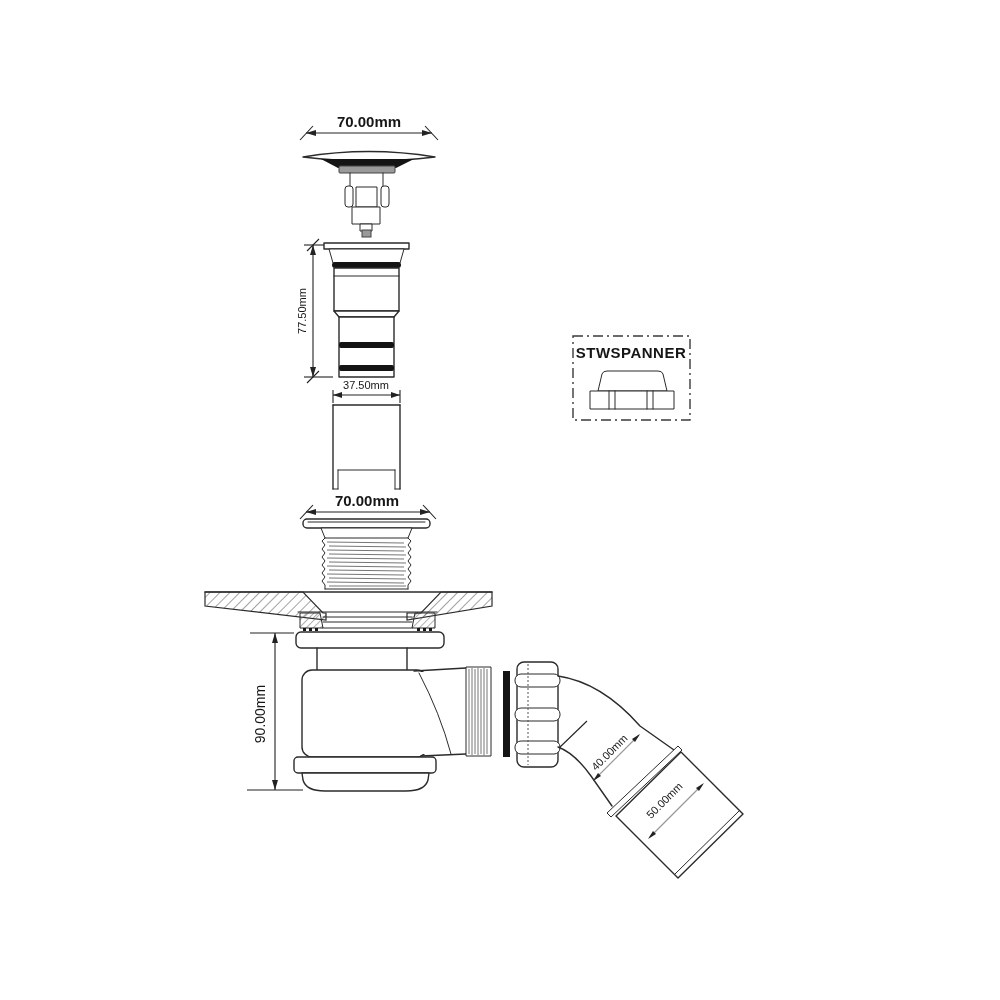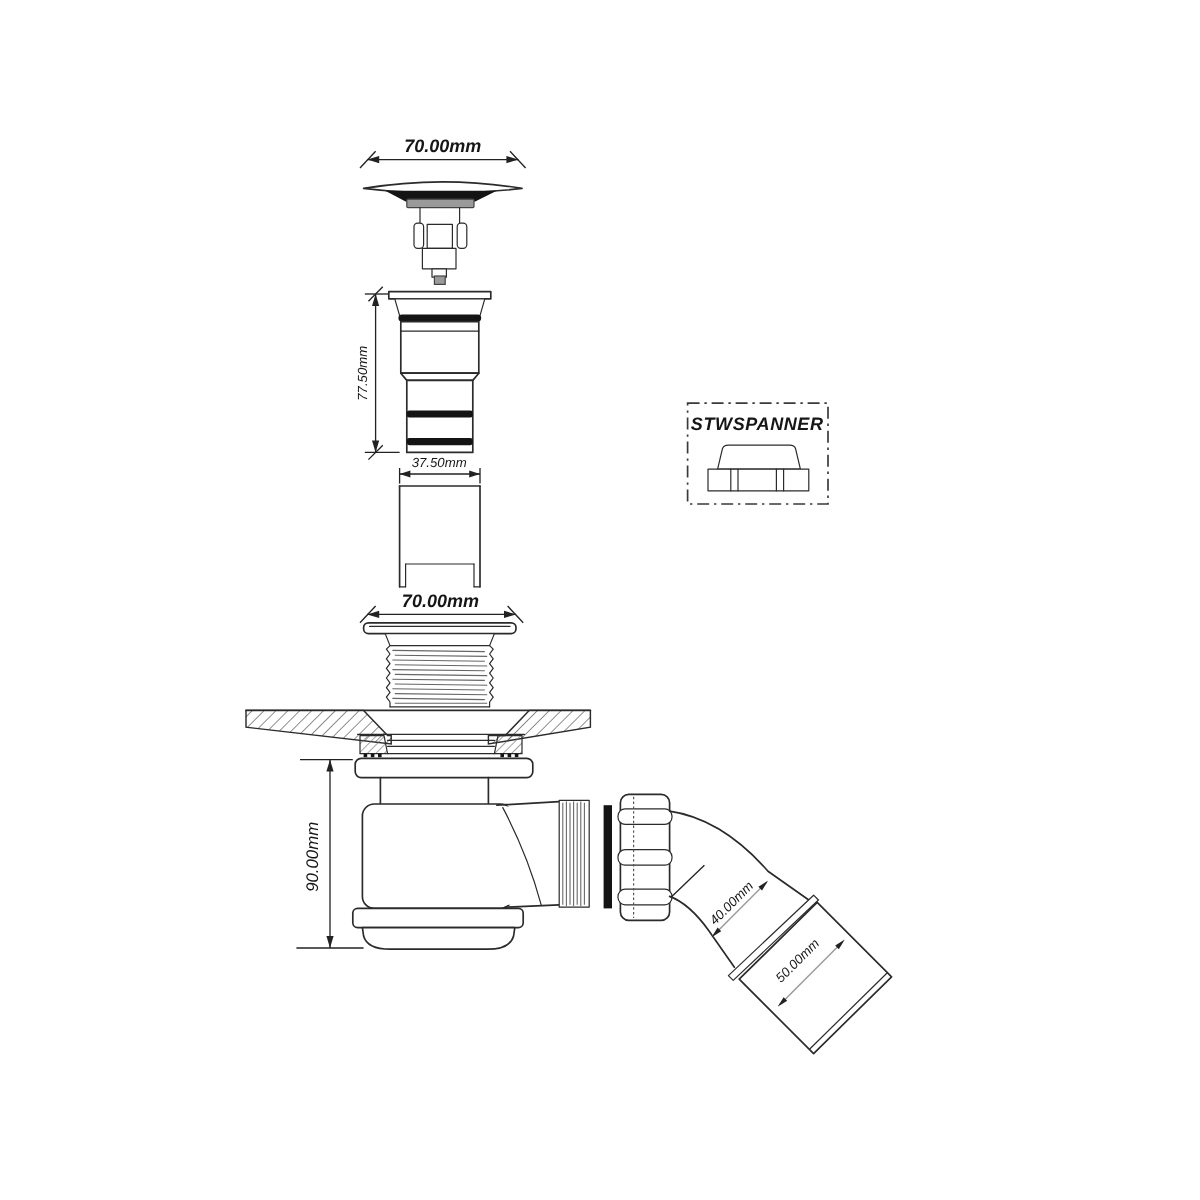--- a/index.html
+++ b/index.html
@@ -1,17 +1,17 @@
 <!DOCTYPE html>
 <html style="--line: #2b2b2b; --dim: #222222; --seal_black: #141414; --metal_gray: #9a9a9a; --hatch: #555555; --background: #ffffff;"><head>
 <meta charset="utf-8">
 <style>
   html,body{margin:0;padding:0;background:#fff;}
   .stage{position:relative;width:1000px;height:1000px;background:var(--background,#fff);
-         font-family:"Liberation Sans", sans-serif;font-style:italic;}
+         font-family:"Liberation Sans", sans-serif;}
   svg{display:block}
   .ln{stroke:var(--line,#2b2b2b);fill:none;stroke-width:1.4;stroke-linecap:round;stroke-linejoin:round}
   .fw{fill:#ffffff;stroke:var(--line,#2b2b2b);stroke-width:1.4;stroke-linejoin:round}
   .thin{stroke-width:1}
   .blk{fill:var(--seal_black,#141414);stroke:none}
   .dim{stroke:var(--dim,#222222);stroke-width:1.1;fill:none}
   .dimlight{stroke:#9a9a9a;stroke-width:1.2;fill:none}
   .arr{fill:var(--dim,#222222);stroke:none}
   .txt{fill:#161616;font-family:"Liberation Sans",sans-serif}
   .t-big{font-size:15px;font-weight:700}

